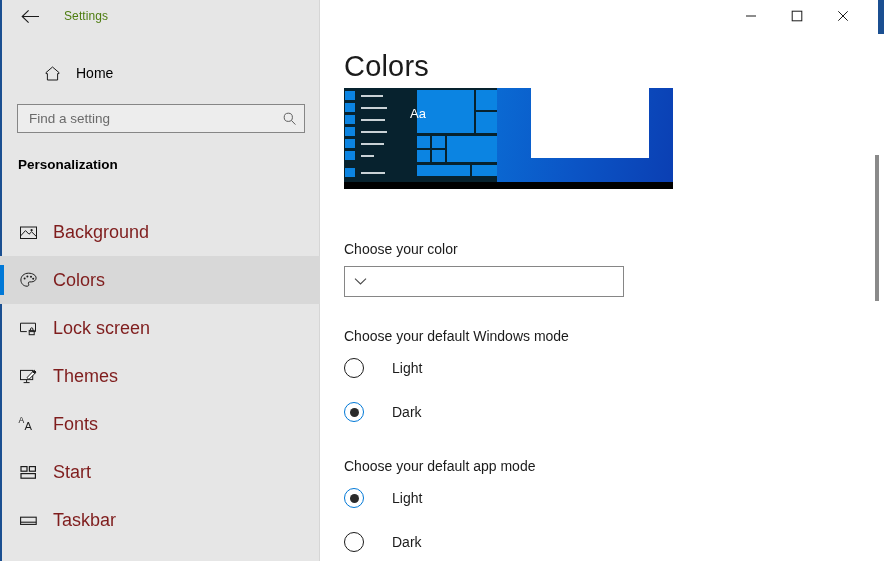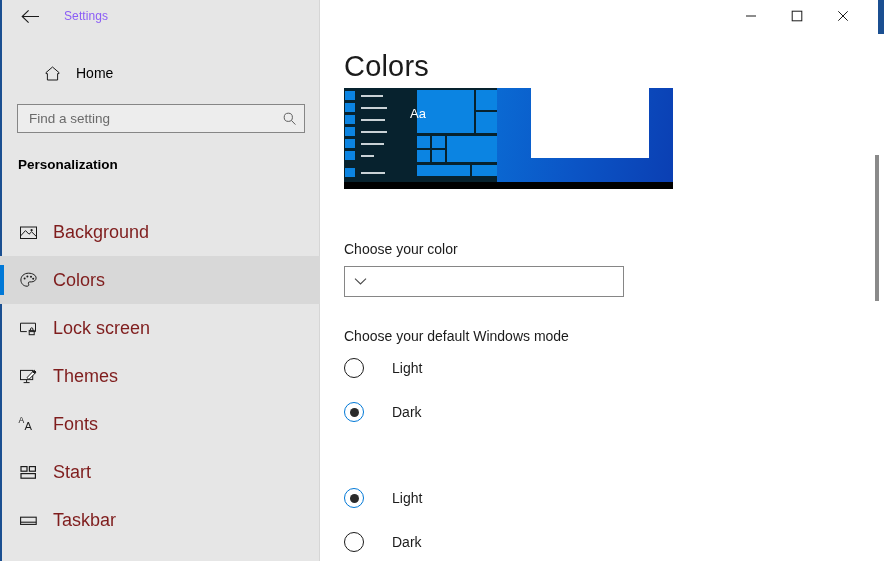--- a/index.html
+++ b/index.html
@@ -32,21 +32,21 @@
     pointer-events: auto;
     cursor: default;
   }
   .back-btn svg { display: block; }
   .app-title {
     position: absolute;
     left: 64px; top: 0;
     height: 32px;
     display: flex; align-items: center;
     font-size: 12px;
-    color: #8b5cf6;
+    color: #4d7c0f;
     letter-spacing: .1px;
     pointer-events: auto;
   }
   .win-controls {
     position: absolute;
     right: 18px; top: 0;
     height: 32px;
     display: flex;
     pointer-events: auto;
   }
@@ -495,20 +495,21 @@
     <div class="radio-row" style="top:357px;">
       <span class="radio"></span>
       <span class="radio-label">Light</span>
     </div>
 
     <div class="radio-row" style="top:401px;">
       <span class="radio checked"></span>
       <span class="radio-label">Dark</span>
     </div>
 
+    <div class="group-label" style="left:23px; top:458px;">Choose your default app mode</div>
 
     <div class="radio-row" style="top:487px;">
       <span class="radio checked"></span>
       <span class="radio-label">Light</span>
     </div>
 
     <div class="radio-row" style="top:531px;">
       <span class="radio"></span>
       <span class="radio-label">Dark</span>
     </div>

